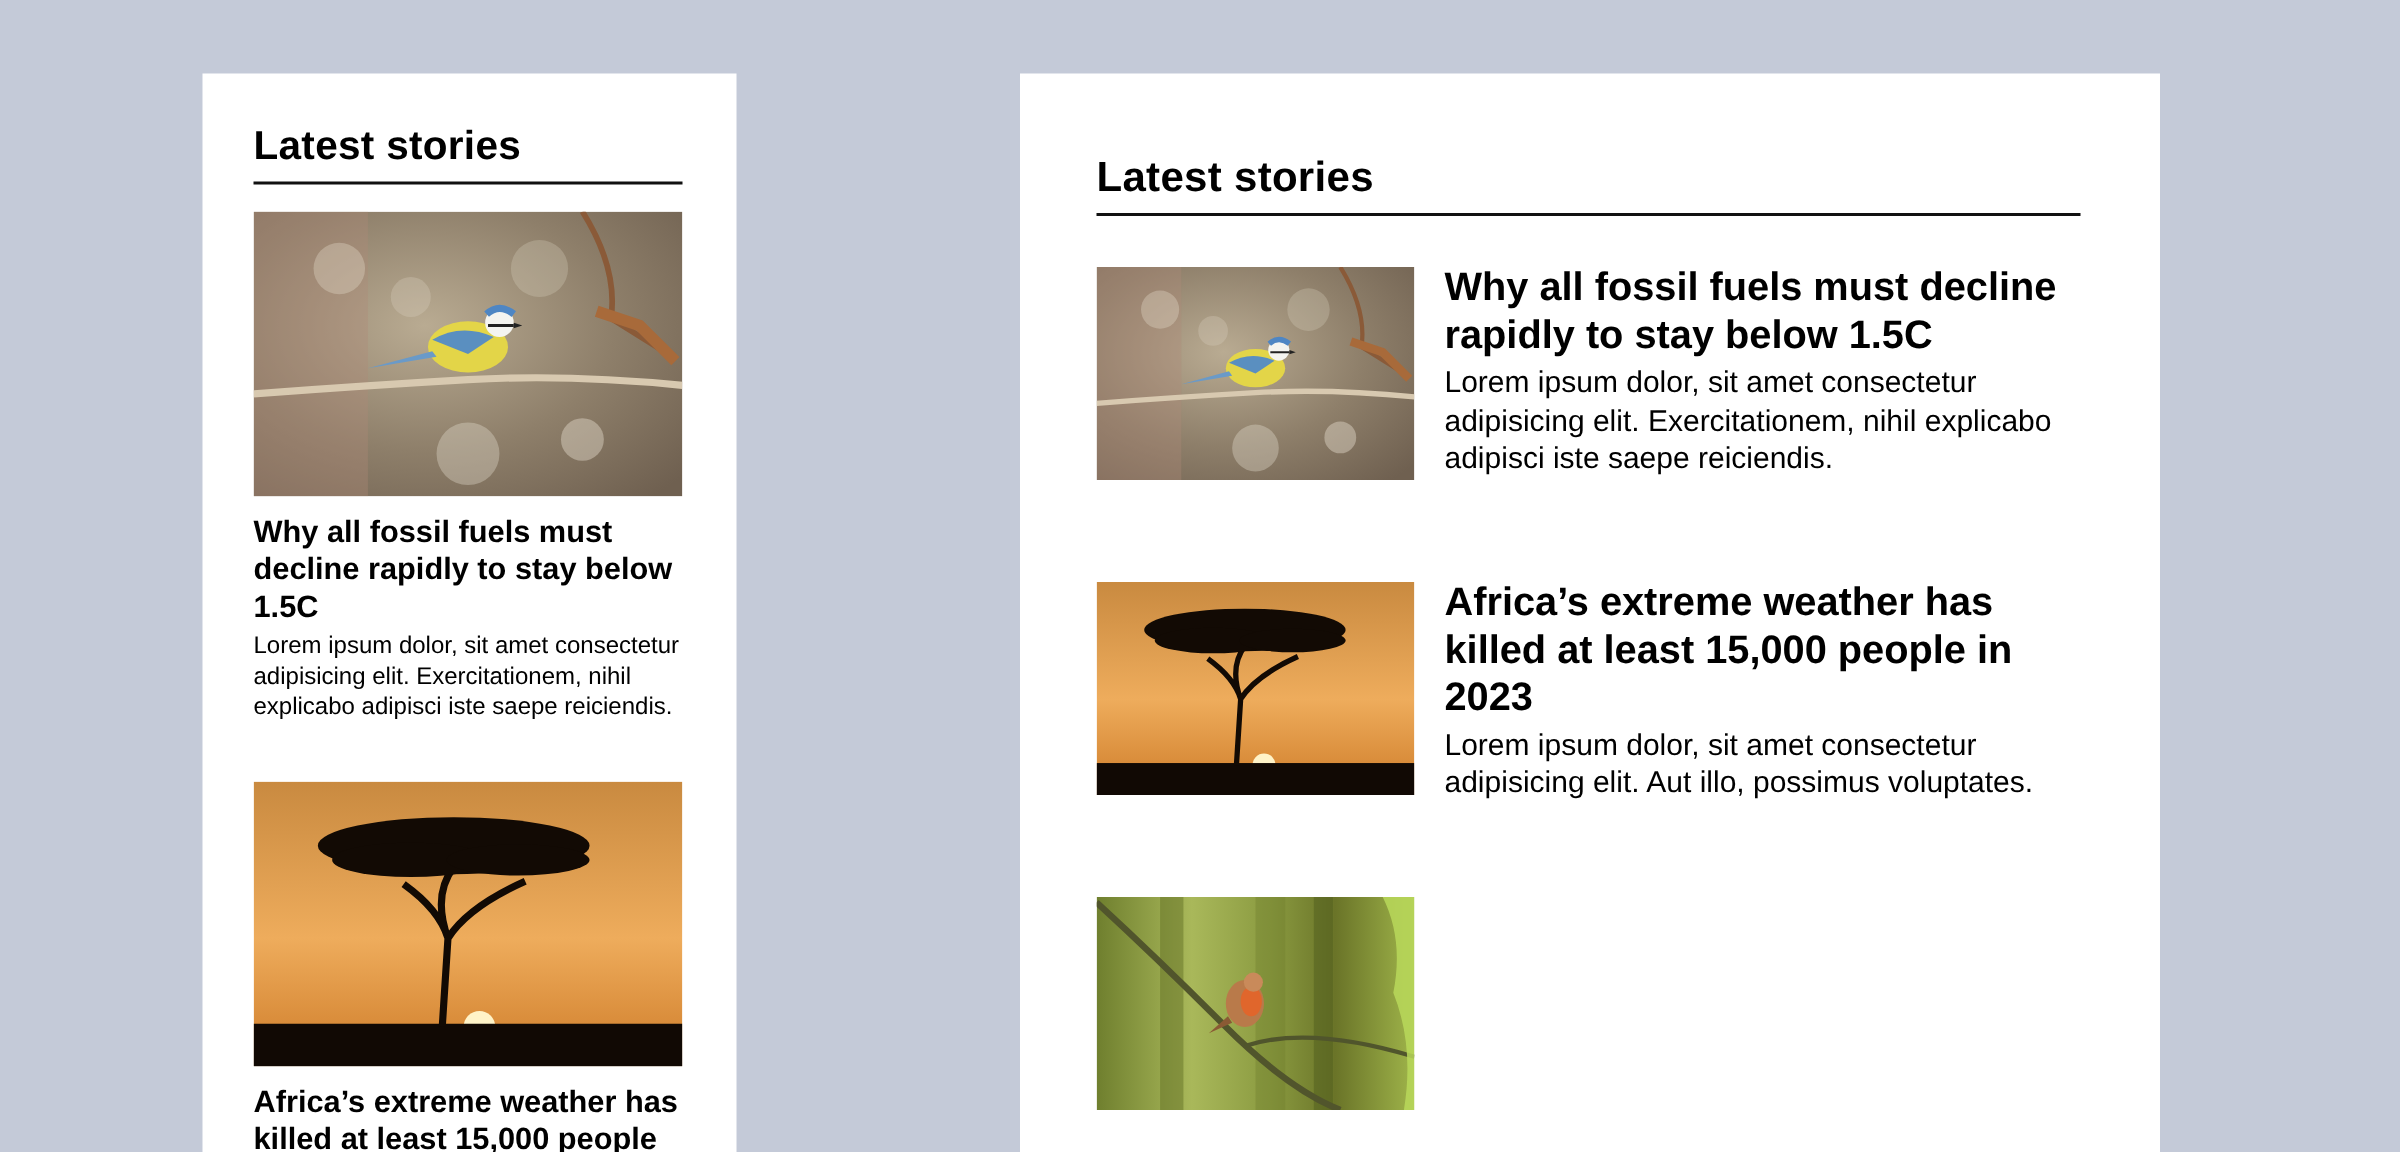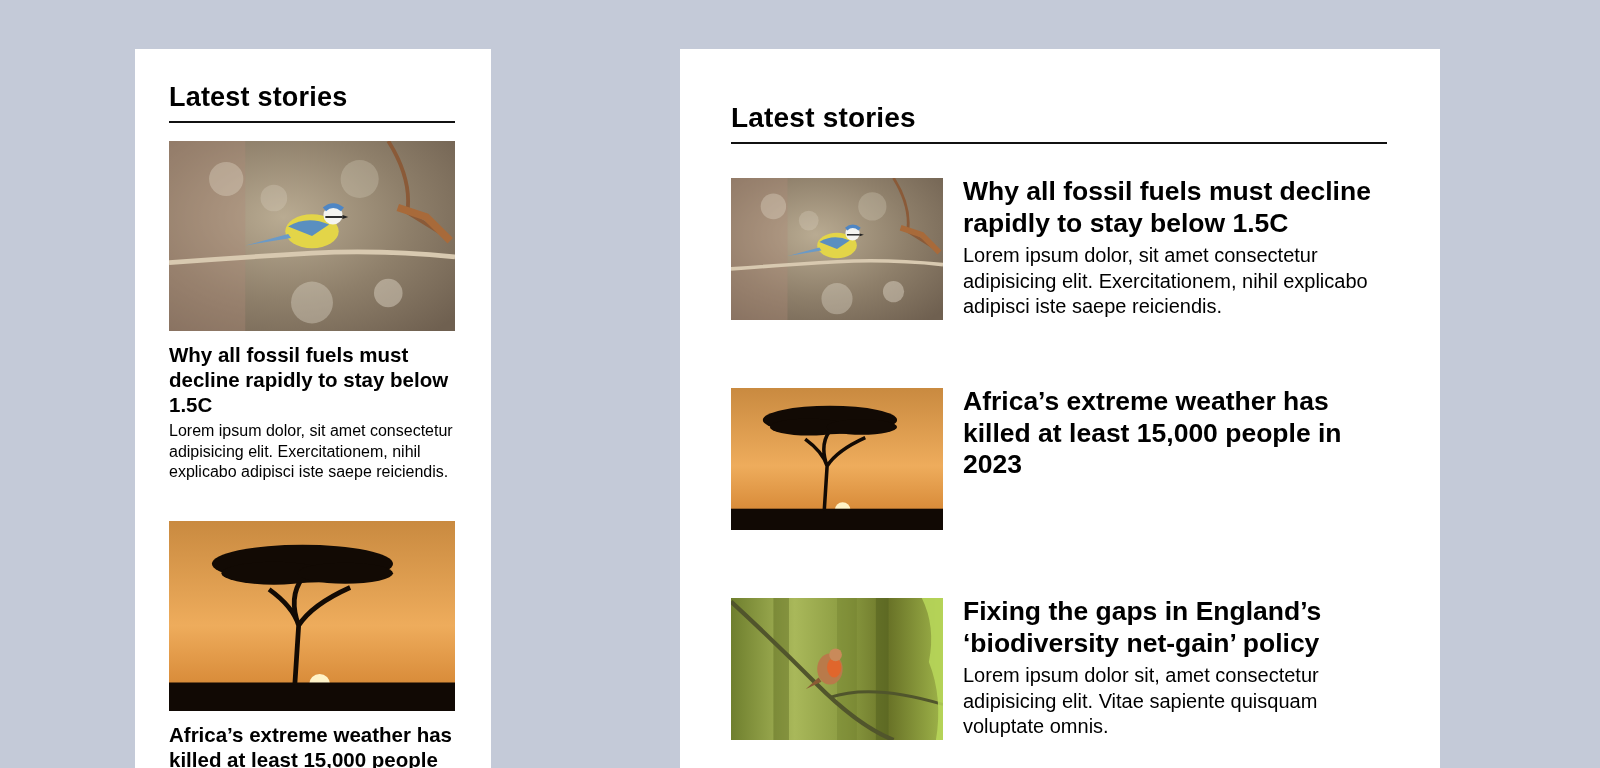--- a/index.html
+++ b/index.html
@@ -140,25 +140,22 @@
       <p>Lorem ipsum dolor, sit amet consectetur adipisicing elit. Exercitationem, nihil explicabo adipisci iste saepe reiciendis.</p>
     </div>
   </article>
 
   <article class="wcard" style="top:339px">
     <svg class="thumb">
         <use href="#img-acacia" width="212" height="142"></use>
       </svg>
     <div class="text">
       <h3>Africa’s extreme weather has killed at least 15,000 people in 2023</h3>
+      <p>Lorem ipsum dolor, sit amet consectetur adipisicing elit. Aut illo, possimus voluptates.</p>
     </div>
   </article>
 
   <article class="wcard" style="top:549px">
     <svg class="thumb">
         <use href="#img-robin" width="212" height="142"></use>
       </svg>
-    <div class="text">
-      <h3>Fixing the gaps in England’s ‘biodiversity net-gain’ policy</h3>
-      <p>Lorem ipsum dolor sit, amet consectetur adipisicing elit. Vitae sapiente quisquam voluptate omnis.</p>
-    </div>
   </article>
 </section>
 
 </body></html>

